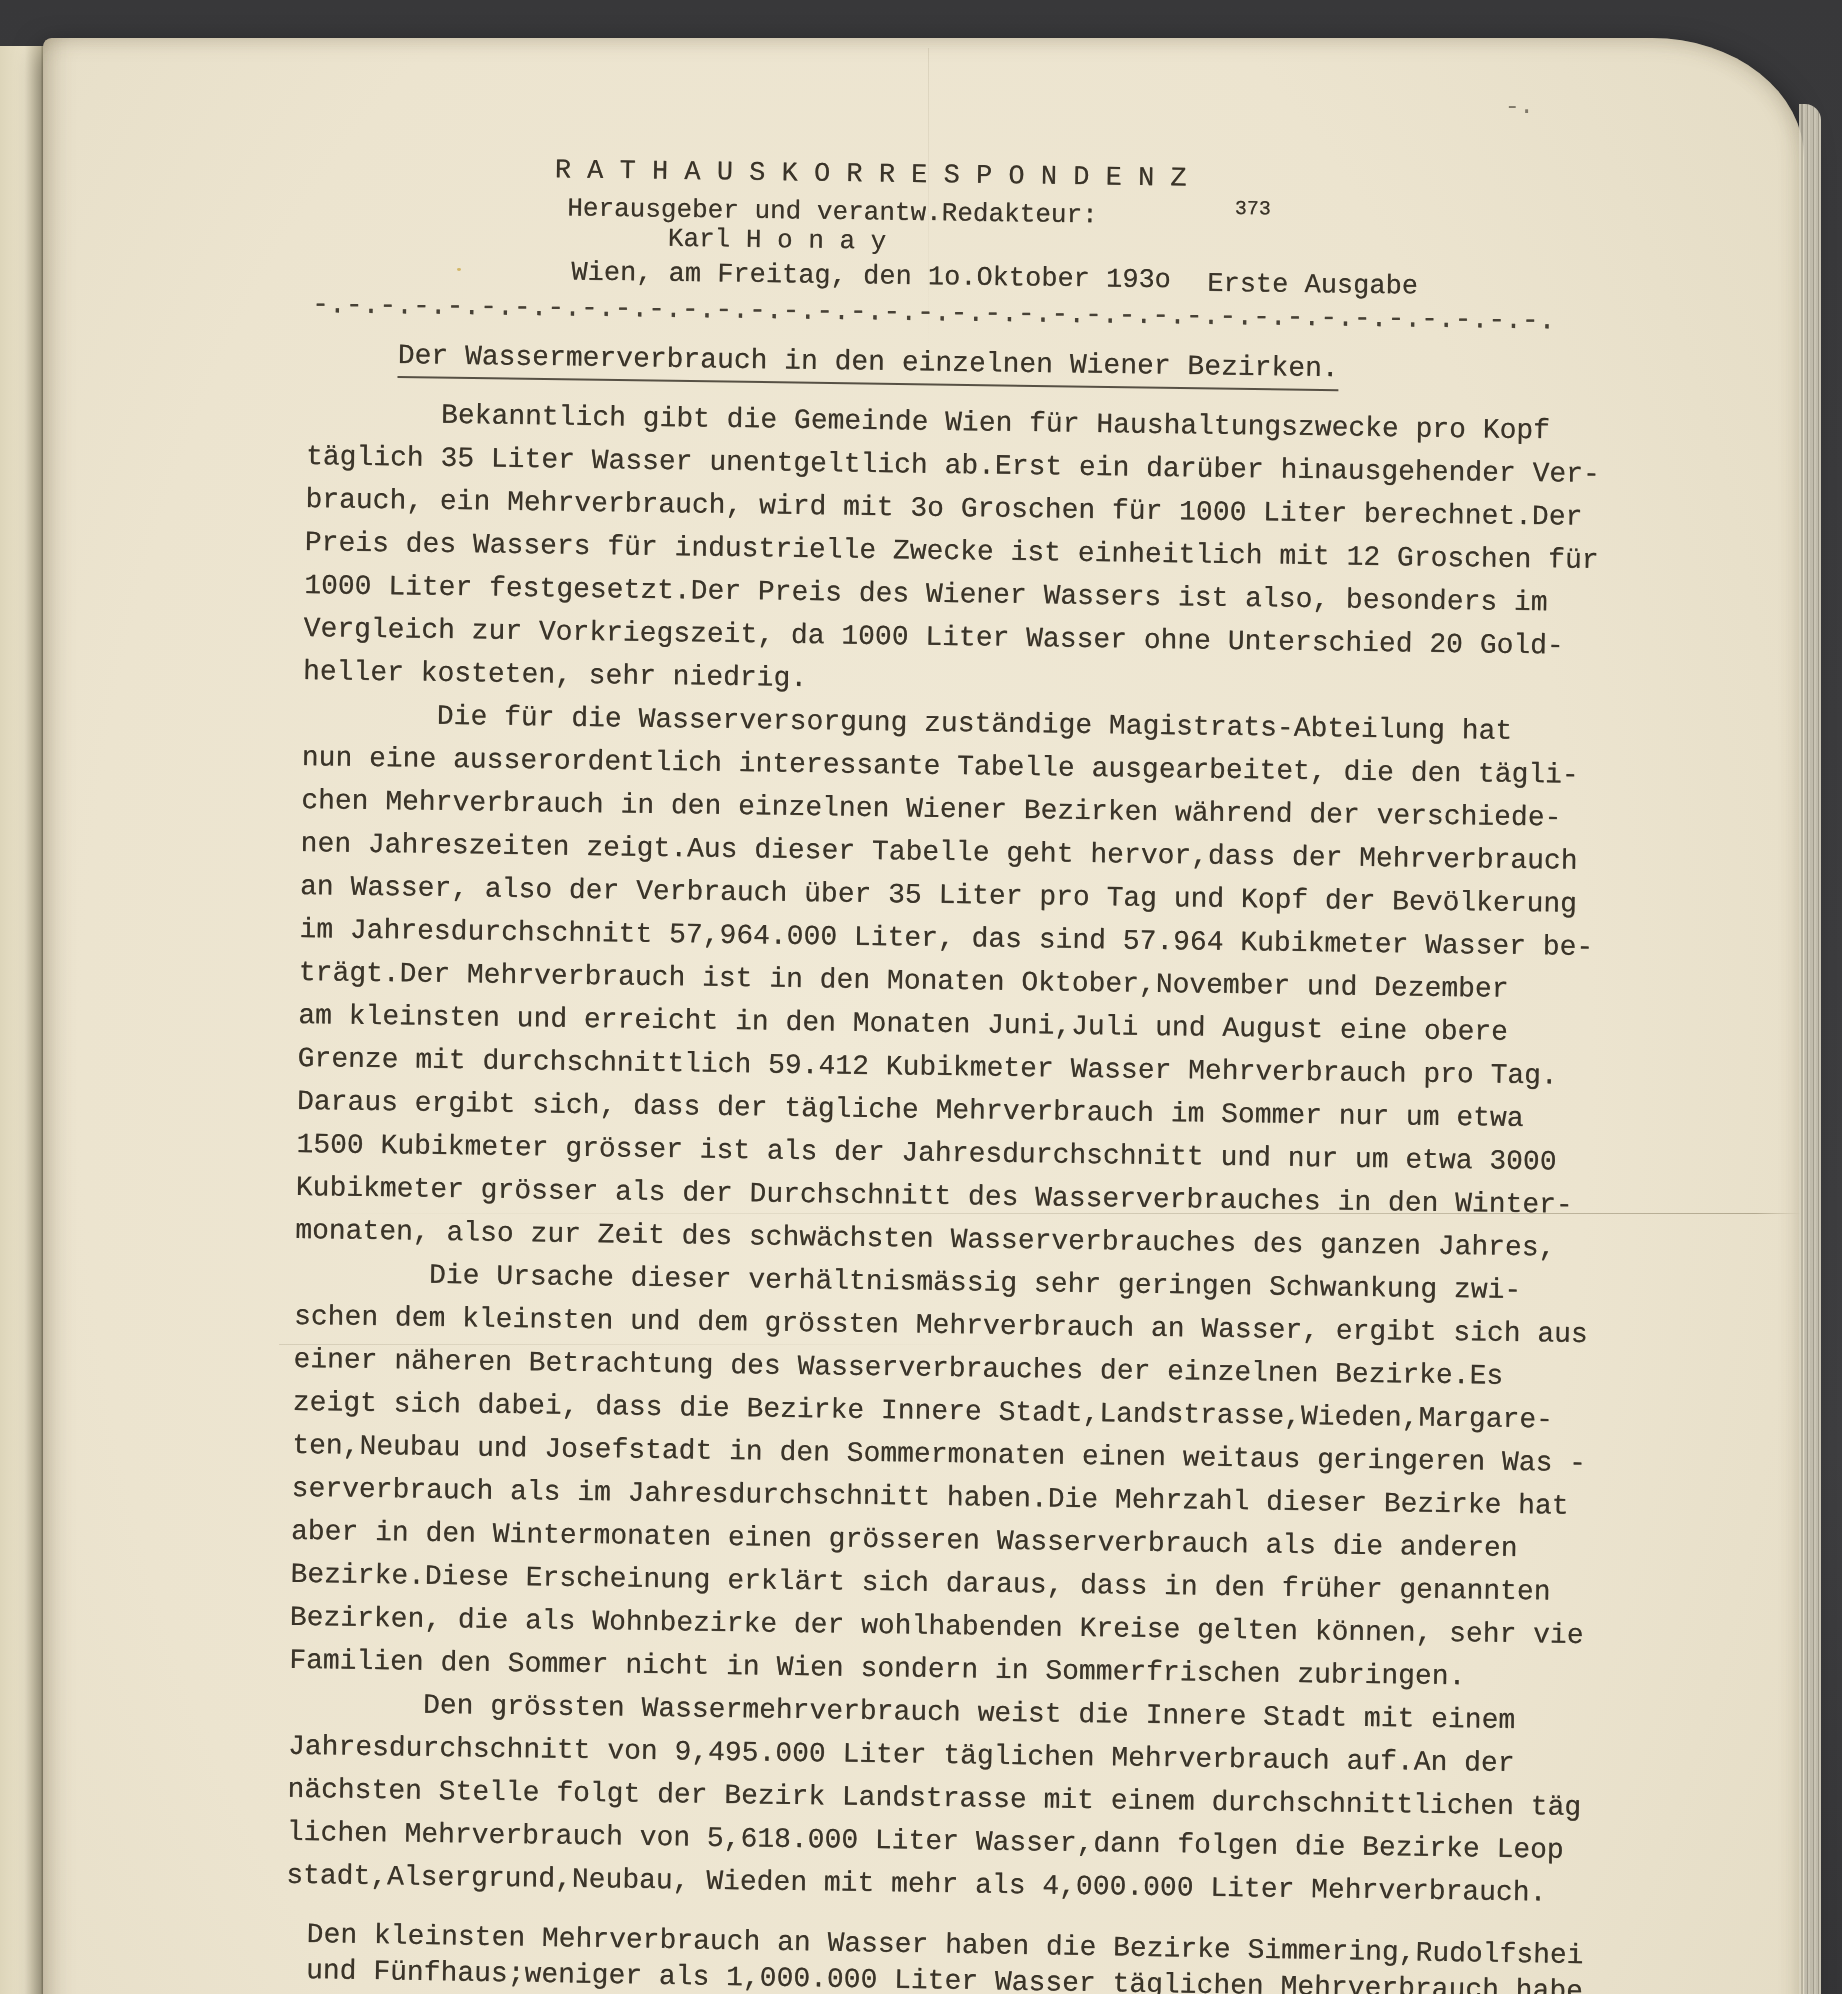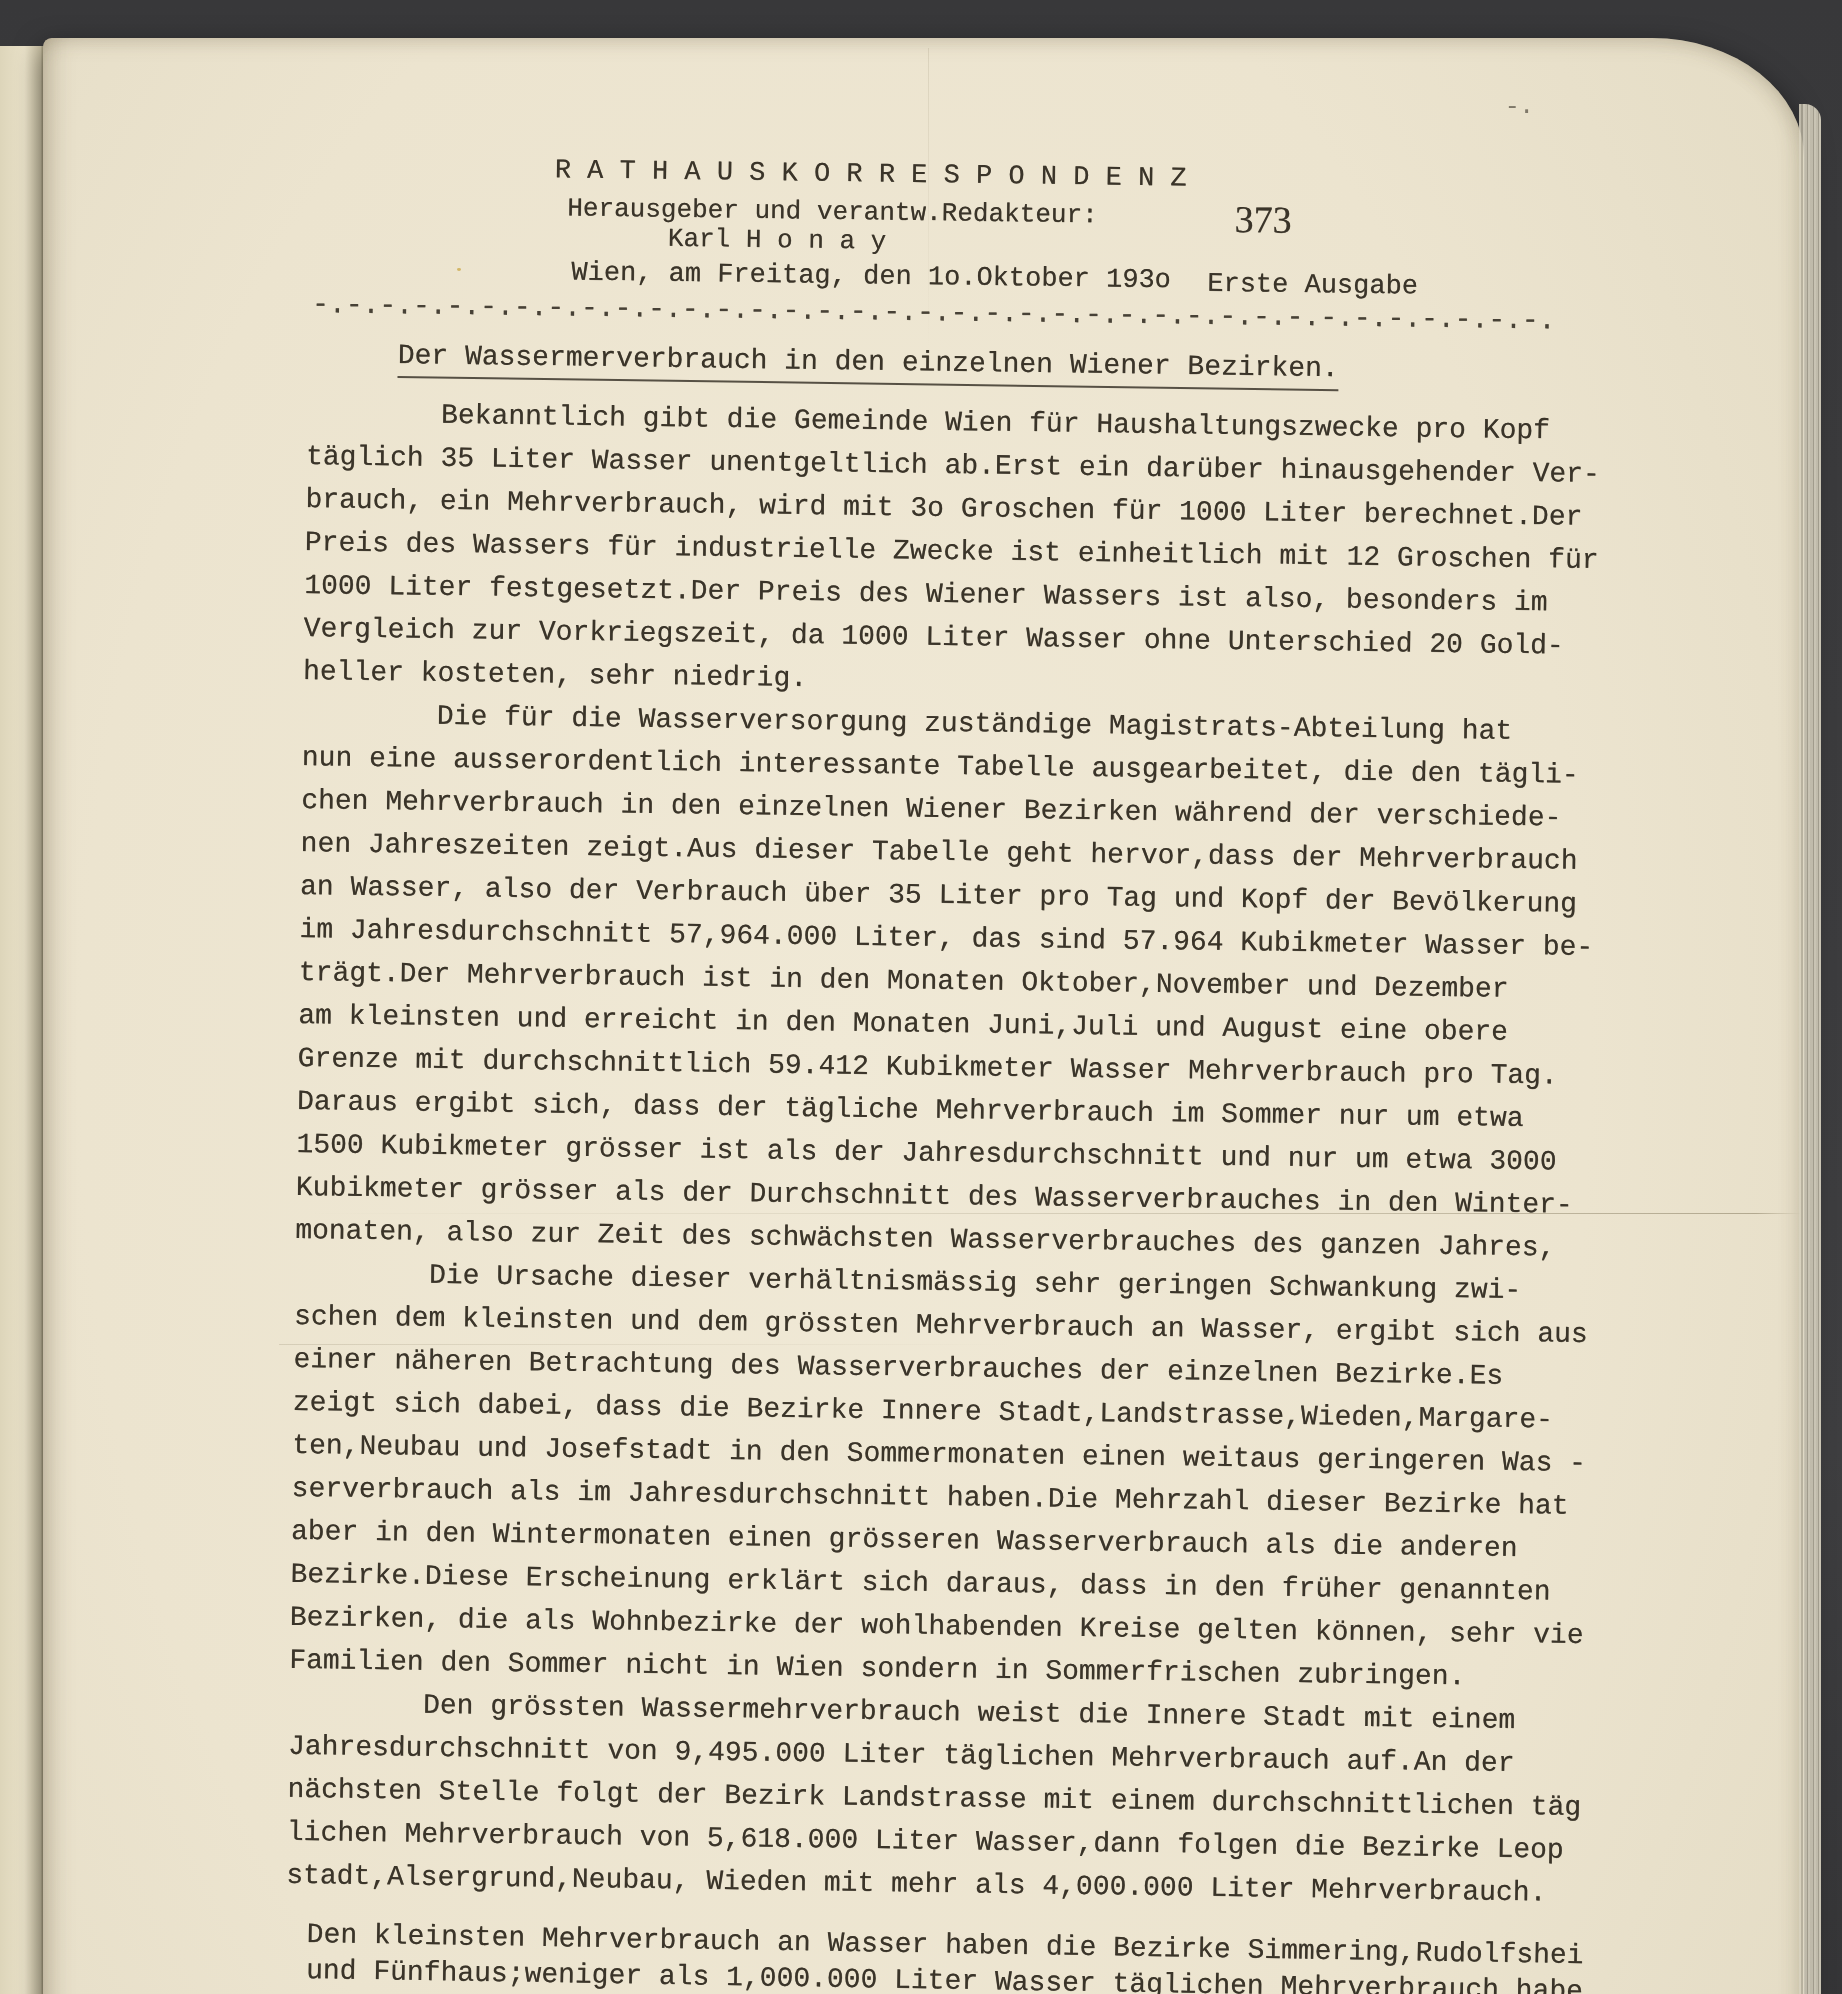--- a/index.html
+++ b/index.html
@@ -27,21 +27,21 @@
   }
   .page-stack{
     position:absolute;left:1799px;top:104px;width:21.5px;height:2486px;
     background:repeating-linear-gradient(90deg,#d9d3c0 0 2.4px,#b4ae9c 2.4px 3.6px,#e3ddca 3.6px 5.6px);
     border-radius:0 16px 16px 0;opacity:.85;
   }
   .txt{position:absolute;color:#3a3429;white-space:pre;
        text-shadow:0.2px 0.2px 0.6px rgba(58,52,41,.55), -0.2px 0 0.4px rgba(58,52,41,.22);}
   .masthead{font-size:27px;}
   .pub{font-size:26px;}
-  .issue{font-size:38px;font-family:Liberation Serif, serif;}
+  .issue{font-size:20px;}
   .dateline{font-size:27px;}
   .divider{font-size:28px;opacity:.92;}
   .title{font-size:28px;border-bottom:2.8px solid rgba(52,46,36,.82);padding-bottom:4.8px;}
   .body-block{position:absolute;left:307px;}
   .line{font-size:28px;line-height:43px;height:43px;white-space:pre;color:#3a3429;
         text-shadow:0.2px 0.2px 0.6px rgba(58,52,41,.55), -0.2px 0 0.4px rgba(58,52,41,.22);}
   .b-block .line{line-height:36px;height:36px;}
   .rot075{transform:rotate(.75deg);transform-origin:0 0;}
   .rot08{transform:rotate(.8deg);transform-origin:0 0;}
   .rot095{transform:rotate(.95deg);transform-origin:0 0;}

